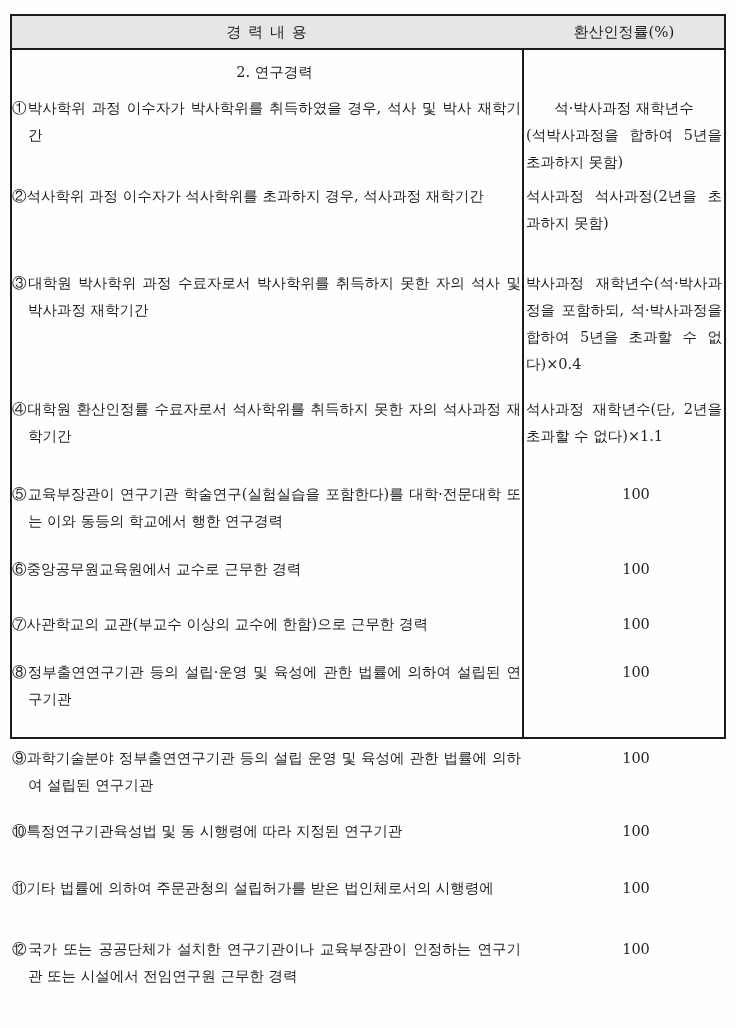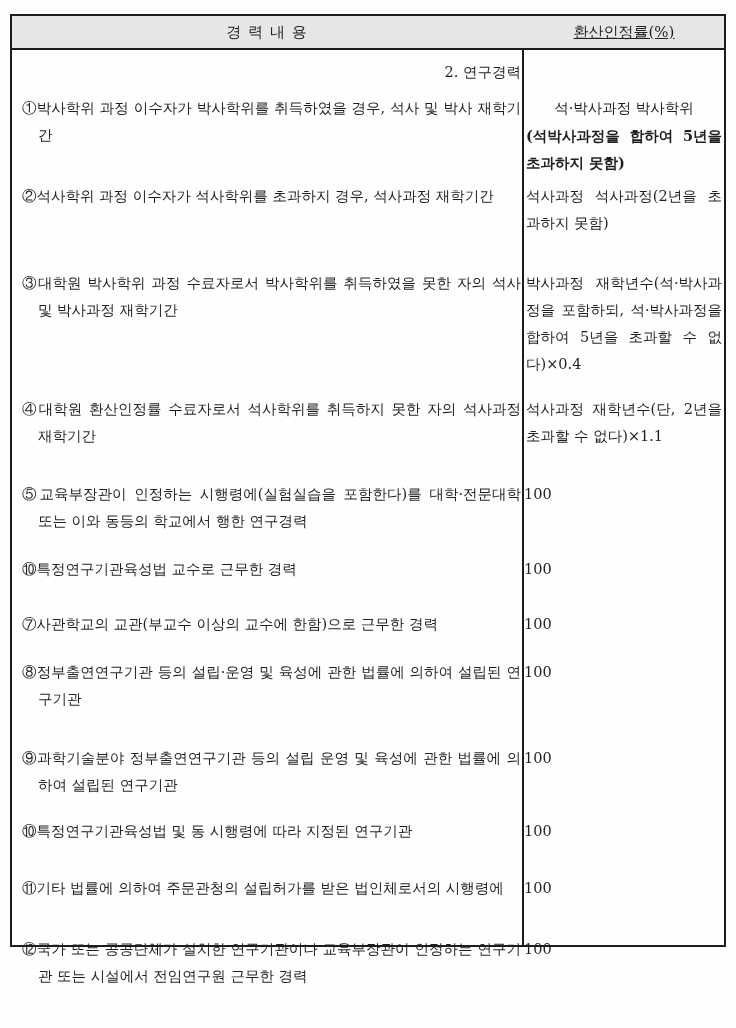--- a/index.html
+++ b/index.html
@@ -7,60 +7,60 @@
     position:relative;
     width:736px;height:1028px;
     background:#fefefe;
     font-family:"DejaVu Serif","Liberation Serif",serif;
     color:#1f1f1f;
     overflow:hidden;
   }
   .doc-table{
     position:absolute;
     left:10px;top:14px;
-    width:716px;height:933px;
+    width:716px;height:725px;
     border:2px solid #1c1c1c;
     box-sizing:border-box;
   }
   .col-divider{
     position:absolute;
     left:510px;top:0;bottom:0;
     width:2px;background:#1c1c1c;
   }
   .header-row{
     position:absolute;
     left:0;right:0;top:0;height:32px;
     background:#e6e6e6;
     border-bottom:2px solid #1c1c1c;
   }
   .header-cell{
     position:absolute;top:0;height:32px;
     display:flex;align-items:center;justify-content:center;
     font-size:15px;letter-spacing:1px;
   }
   .hc1{left:0;width:510px;}
-  .hc2{left:512px;width:200px;letter-spacing:0;text-decoration:underline;}
+  .hc2{left:512px;width:200px;letter-spacing:0;}
   .row{position:absolute;left:0;width:100%;}
   .cl{
     position:absolute;left:0;width:509px;
     box-sizing:border-box;
-    padding-left:26px;text-indent:-16px;
+    padding-left:16px;text-indent:-16px;
     font-size:14.5px;line-height:27px;
     text-align:justify;
   }
-  .cl.section{padding-left:16px;text-indent:0;text-align:right;}
+  .cl.section{padding-left:16px;text-indent:0;text-align:center;}
   .cr{
     position:absolute;left:512px;width:200px;
     box-sizing:border-box;padding:0 2px;
     font-size:14.5px;line-height:27px;
     text-align:justify;
   }
-  .cr.center{padding:0;}
+  .cr.center{text-align:center;padding:0;margin-left:12px;}
   .cr .rate-title{text-align:center;}
-  .cr .rate-cont{text-align:justify;font-weight:bold;}
+  .cr .rate-cont{text-align:justify;}
 </style>
 </head>
 <body>
 
 <div class="page">
   <div class="doc-table">
 
     <div class="col-divider"></div>
 
     <div class="header-row">
@@ -68,47 +68,47 @@
       <div class="header-cell hc2">환산인정률(%)</div>
     </div>
 
     <div class="row" style="top:43px">
       <div class="cl section">2. 연구경력</div>
     </div>
 
     <div class="row" style="top:79px">
       <div class="cl">①박사학위 과정 이수자가 박사학위를 취득하였을 경우, 석사 및 박사 재학기간</div>
       <div class="cr">
-        <div class="rate-title">석·박사과정 박사학위</div>
+        <div class="rate-title">석·박사과정 재학년수</div>
         <div class="rate-cont">(석박사과정을 합하여 5년을 초과하지 못함)</div>
       </div>
     </div>
 
     <div class="row" style="top:167px">
       <div class="cl">②석사학위 과정 이수자가 석사학위를 초과하지 경우, 석사과정 재학기간</div>
       <div class="cr">석사과정 석사과정(2년을 초과하지 못함)</div>
     </div>
 
     <div class="row" style="top:254px">
-      <div class="cl">③대학원 박사학위 과정 수료자로서 박사학위를 취득하였을 못한 자의 석사 및 박사과정 재학기간</div>
+      <div class="cl">③대학원 박사학위 과정 수료자로서 박사학위를 취득하지 못한 자의 석사 및 박사과정 재학기간</div>
       <div class="cr">박사과정 재학년수(석·박사과정을 포함하되, 석·박사과정을 합하여 5년을 초과할 수 없다)×0.4</div>
     </div>
 
     <div class="row" style="top:380px">
       <div class="cl">④대학원 환산인정률 수료자로서 석사학위를 취득하지 못한 자의 석사과정 재학기간</div>
       <div class="cr">석사과정 재학년수(단, 2년을 초과할 수 없다)×1.1</div>
     </div>
 
     <div class="row" style="top:465px">
-      <div class="cl">⑤교육부장관이 인정하는 시행령에(실험실습을 포함한다)를 대학·전문대학 또는 이와 동등의 학교에서 행한 연구경력</div>
+      <div class="cl">⑤교육부장관이 연구기관 학술연구(실험실습을 포함한다)를 대학·전문대학 또는 이와 동등의 학교에서 행한 연구경력</div>
       <div class="cr center">100</div>
     </div>
 
     <div class="row" style="top:540px">
-      <div class="cl">⑩특정연구기관육성법 교수로 근무한 경력</div>
+      <div class="cl">⑥중앙공무원교육원에서 교수로 근무한 경력</div>
       <div class="cr center">100</div>
     </div>
 
     <div class="row" style="top:595px">
       <div class="cl">⑦사관학교의 교관(부교수 이상의 교수에 한함)으로 근무한 경력</div>
       <div class="cr center">100</div>
     </div>
 
     <div class="row" style="top:643px">
       <div class="cl">⑧정부출연연구기관 등의 설립·운영 및 육성에 관한 법률에 의하여 설립된 연구기관</div>

